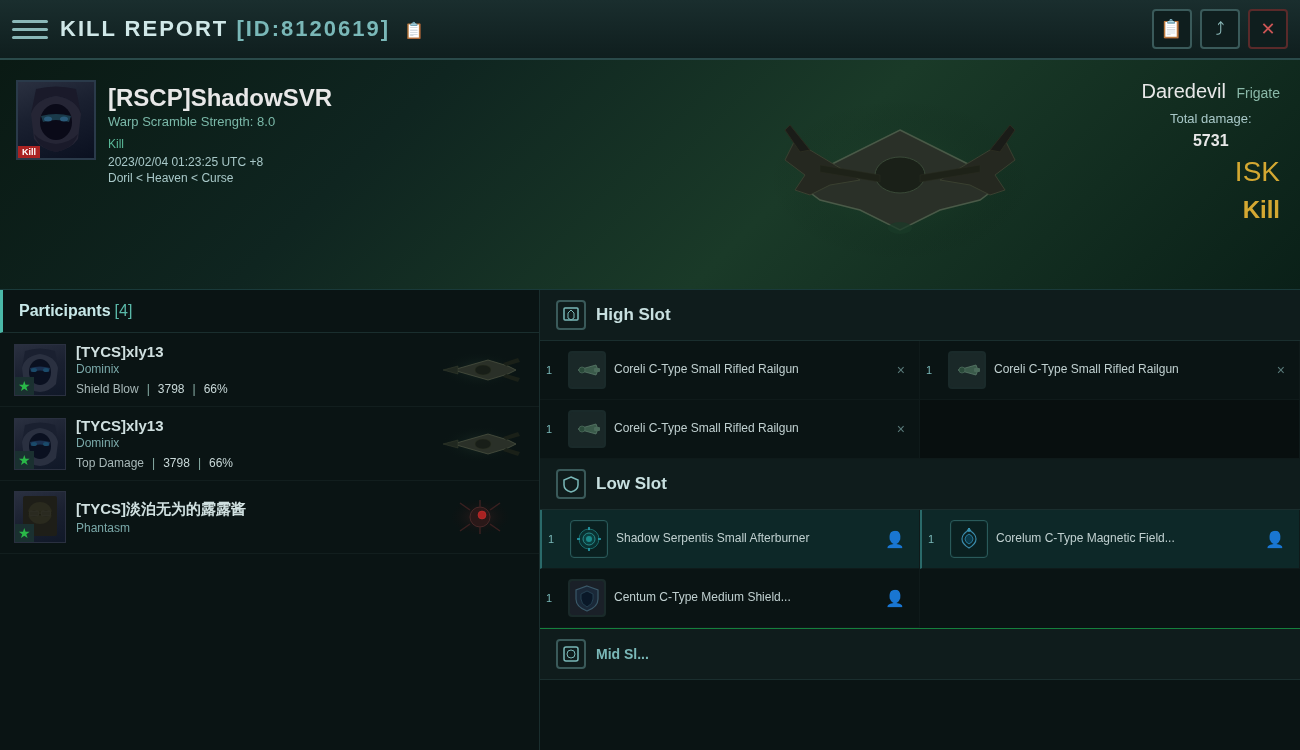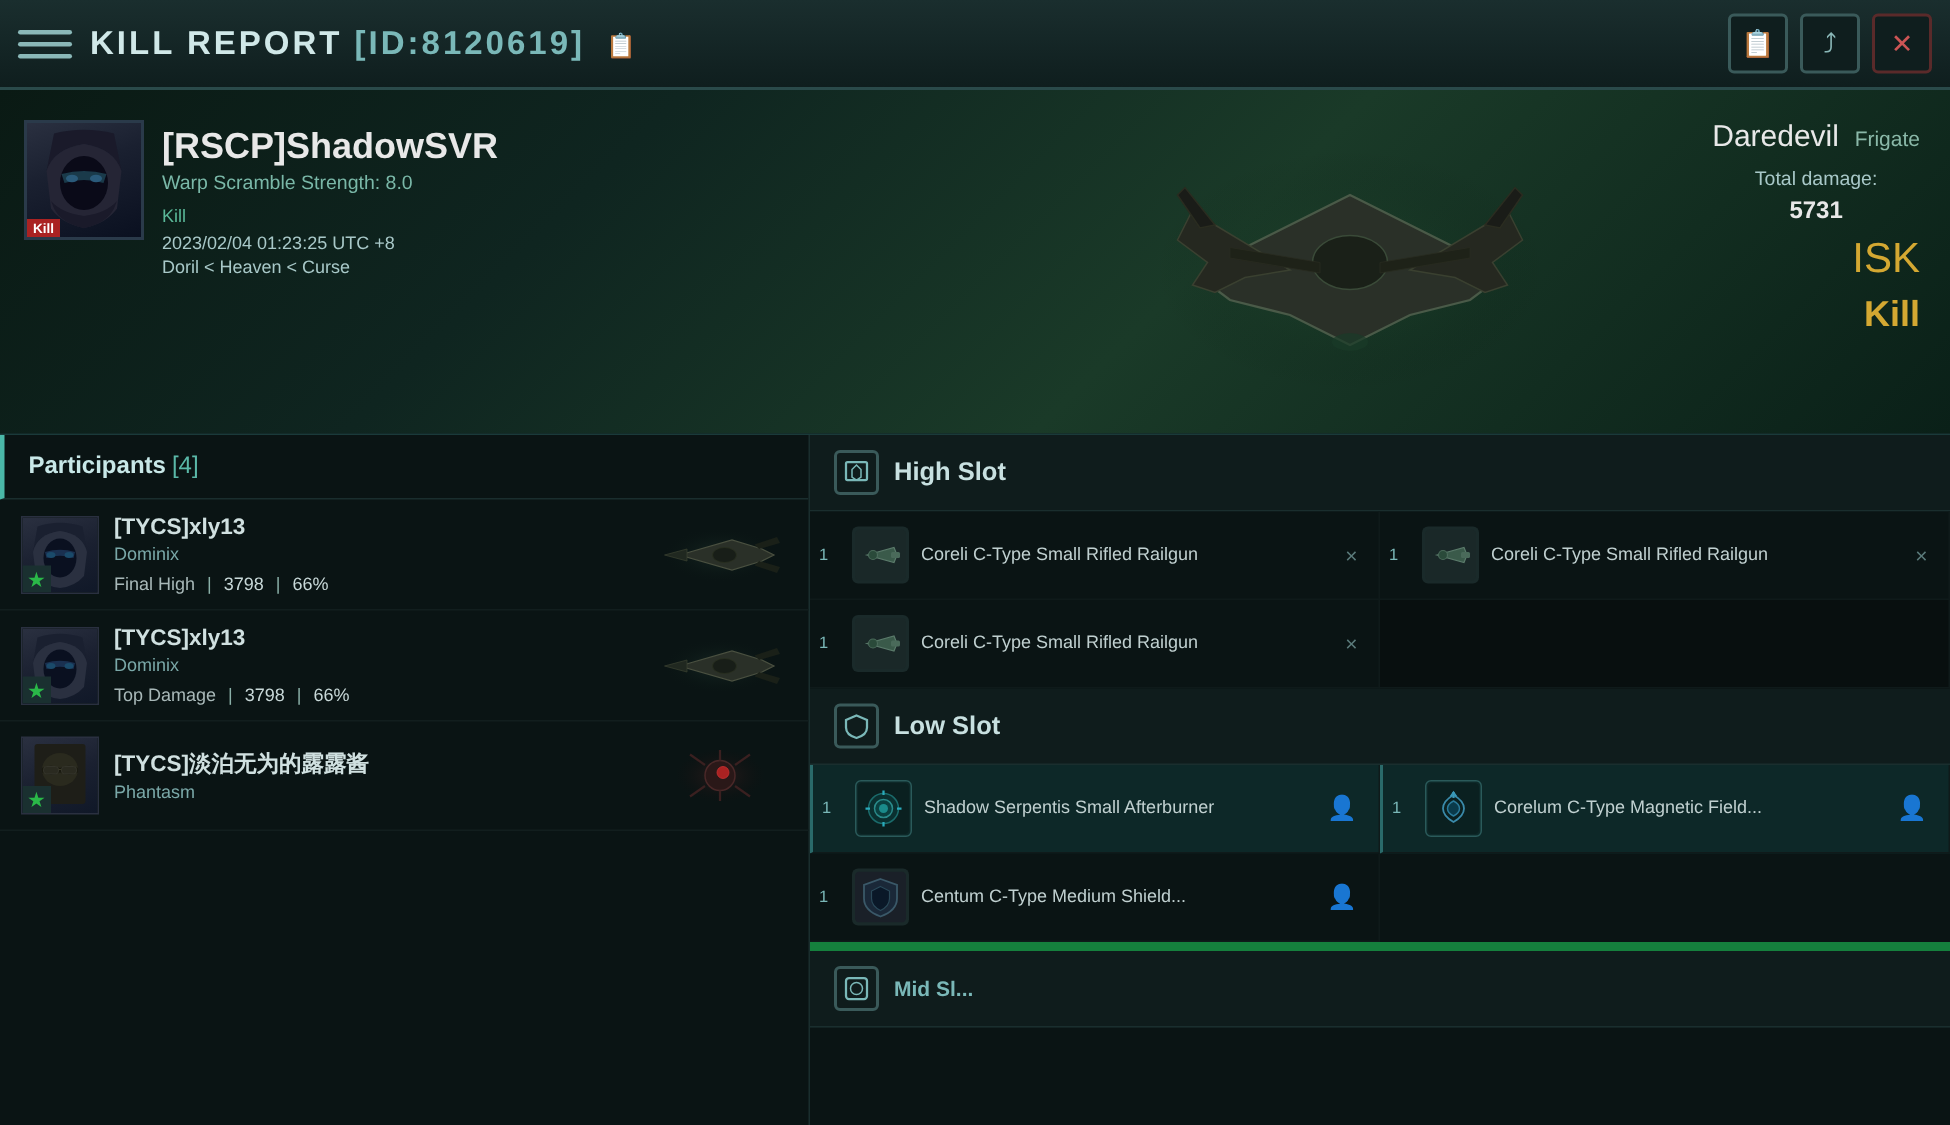--- a/index.html
+++ b/index.html
@@ -535,21 +535,21 @@
           </svg>
         </div>
         <div class="star-badge">
           <span class="star-green">★</span>
         </div>
       </div>
       <div class="part-info">
         <div class="part-name">[TYCS]xly13</div>
         <div class="part-ship">Dominix</div>
         <div class="part-stats">
-          <span class="part-blow-label">Final High</span>
+          <span class="part-blow-label">Shield Blow</span>
           <span>|</span>
           <span class="part-damage">3798</span>
           <span>|</span>
           <span class="part-pct">66%</span>
         </div>
       </div>
       <div class="part-ship-img">
         <svg class="ship-img-dominix" viewBox="0 0 85 44" xmlns="http://www.w3.org/2000/svg">
           <defs>
             <radialGradient id="dGlow1" cx="50%" cy="50%" r="50%">
@@ -775,21 +775,21 @@
               <path d="M17,5 L28,9 L28,18 Q28,26 17,30 Q6,26 6,18 L6,9 Z" fill="#1a2838" stroke="#3a5868" stroke-width="1.2"></path>
               <path d="M17,10 L23,13 L23,18 Q23,23 17,26 Q11,23 11,18 L11,13 Z" fill="#0a1828" stroke="#2a4858" stroke-width="0.8"></path>
             </svg>
           </div>
           <span class="module-name">Centum C-Type Medium Shield...</span>
           <span class="module-person">👤</span>
         </div>
       </div>
     </div>
 
-    <div class="slot-header" style="border-top:6px solid #15803d;">
+    <div class="slot-header" style="border-top:1px solid #15803d;">
       <div class="slot-icon">
         <svg width="18" height="18" viewBox="0 0 18 18" xmlns="http://www.w3.org/2000/svg">
           <rect x="2" y="2" width="14" height="14" rx="2" fill="none" stroke="#7ab8b8" stroke-width="1.5"></rect>
           <circle cx="9" cy="9" r="4" fill="none" stroke="#7ab8b8" stroke-width="1"></circle>
         </svg>
       </div>
       <span class="slot-title" style="color:#7ab8b8; font-size:14px;">Mid Sl...</span>
     </div>
 
   </div>

